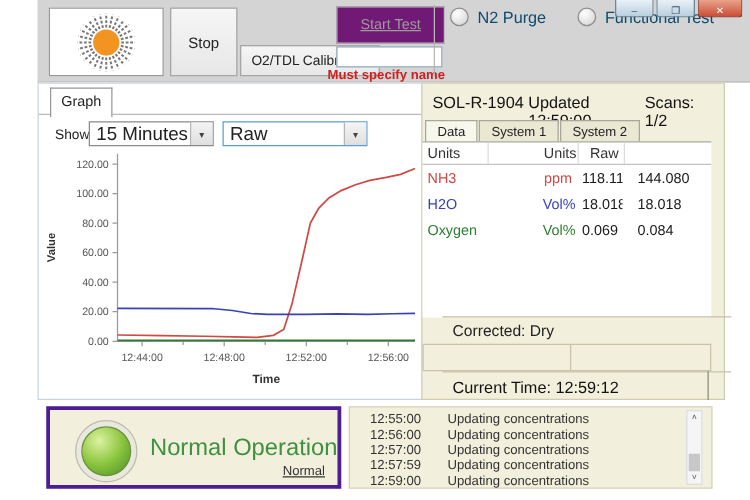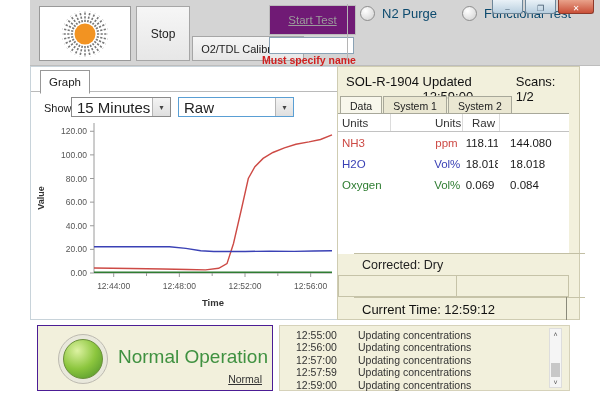--- a/index.html
+++ b/index.html
@@ -70,33 +70,33 @@
                 display:flex;align-items:center;padding-left:8px;font-size:12.5px;color:#222;box-sizing:border-box;}
   .dp-cells{position:absolute;left:0;top:208px;width:231px;height:22px;display:flex;}
   .dp-cell{box-sizing:border-box;border:1px solid #c6c3a8;height:100%;}
   .dp-cell.c1{width:119px;}
   .dp-cell.c2{width:112px;border-left:none;}
   .dp-time{position:absolute;left:16px;top:230px;width:231px;height:23px;border-top:1px solid #c6c3a8;
            display:flex;align-items:center;padding-left:8px;font-size:13px;color:#111;box-sizing:border-box;}
   .dp-time-edge{position:absolute;left:228px;top:230px;width:1px;height:23px;background:#8a8a7a;}
   
   .status-panel{position:absolute;left:37px;top:325px;width:236px;height:66px;background:#f2f0dc;
-                border:1px solid #4c1d95;box-sizing:border-box;}
+                border:3px solid #4c1d95;box-sizing:border-box;}
   .led-bezel{position:absolute;left:20px;top:8px;width:48px;height:48px;border-radius:50%;
              background:#e9e8dc;border:1px solid #bdbab0;}
   .led{position:absolute;left:4px;top:4px;width:38px;height:38px;border-radius:50%;
        background:radial-gradient(circle at 35% 28%,#ddf2a2,#8cc63e 50%,#5d9e2f 85%);
        border:1px solid #6a8f3a;}
   .status-text{position:absolute;left:80px;top:20px;font-size:19px;color:#3f9140;}
   .about-link{position:absolute;right:10px;bottom:5px;font-size:10.5px;color:#333;
               text-decoration:underline;cursor:pointer;}
   .log-panel{position:absolute;left:279px;top:325px;width:291px;height:66px;background:#f2f0dc;
              border:1px solid #d6d2ba;box-sizing:border-box;}
   .log-list{position:absolute;left:0;top:3px;width:266px;}
-  .log-row{display:flex;height:12.4px;font-size:10.5px;color:#333;}
+  .log-row{display:flex;height:12.4px;align-items:center;font-size:10.5px;color:#333;}
   .log-time{width:48px;margin-left:16px;}
   .log-msg{margin-left:14px;}
   .scrollbar{position:absolute;right:7px;top:2px;width:13px;height:60px;background:#f5f5f5;
              border:1px solid #ddd;box-sizing:border-box;}
   .sb-arrow{height:10px;display:flex;align-items:center;justify-content:center;font-size:7px;color:#555;}
   .sb-thumb{position:absolute;left:1px;width:9px;top:34px;height:14px;background:#c8c8c8;}
 </style>
 </head>
 <body>
 

